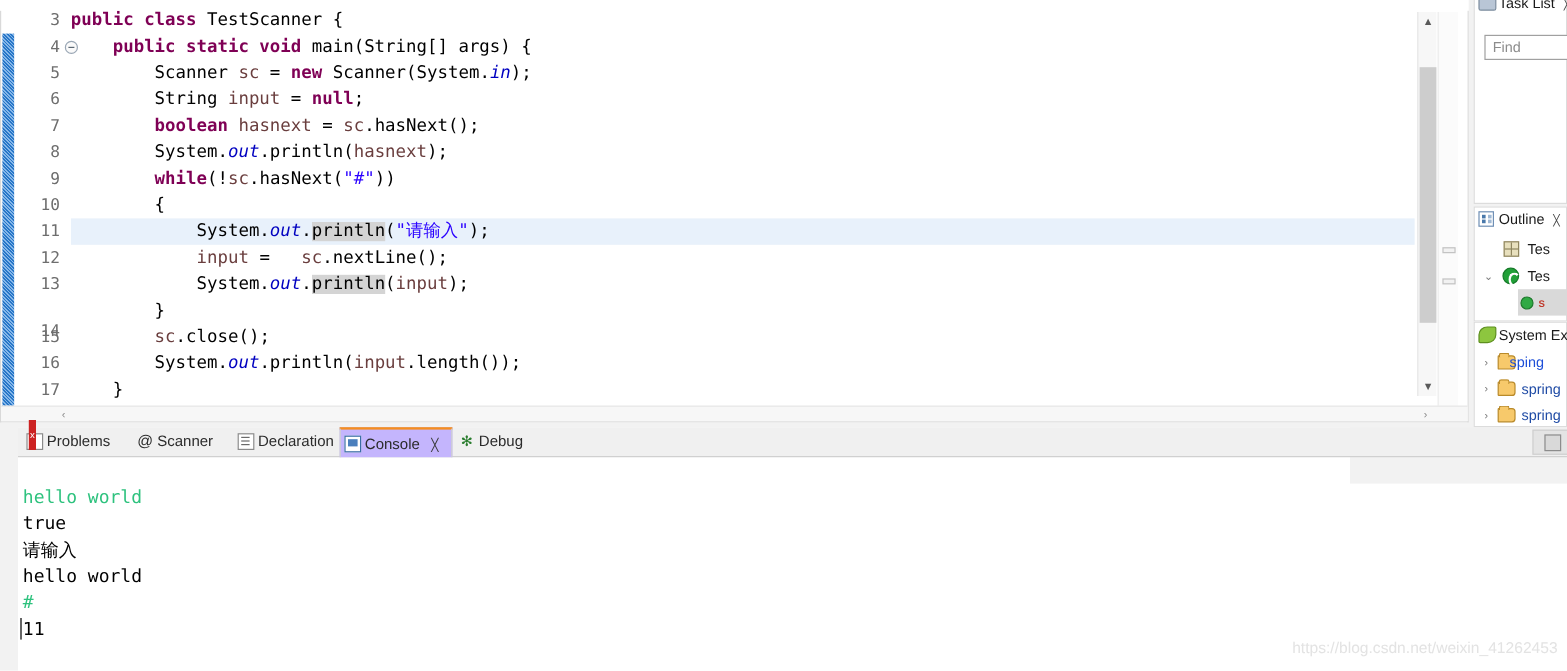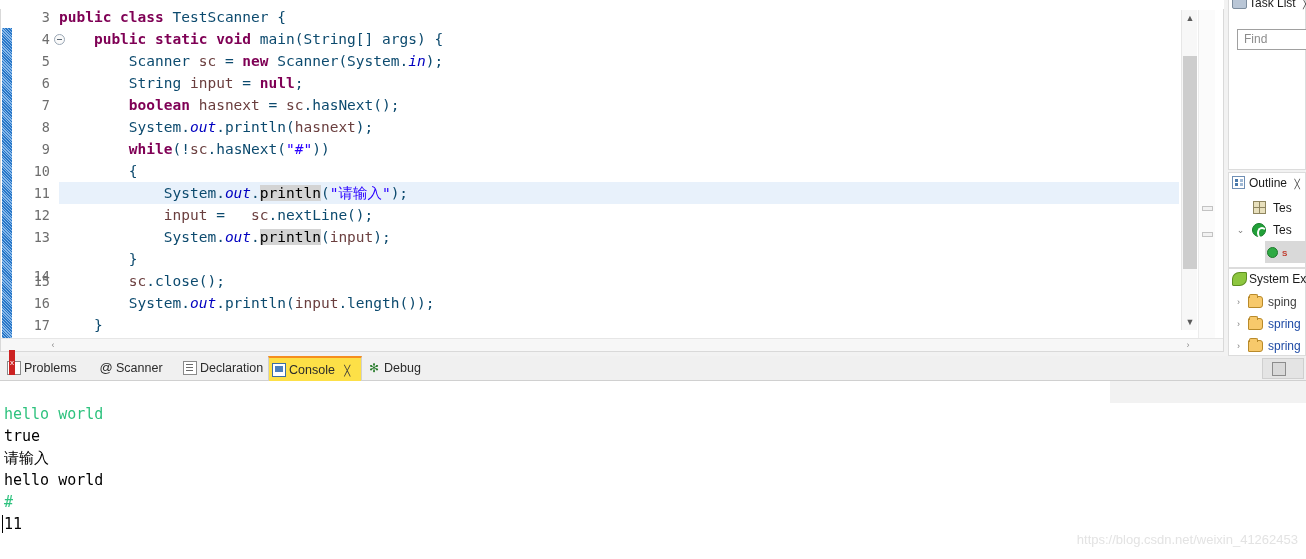--- a/index.html
+++ b/index.html
@@ -74,21 +74,21 @@
   
   #code {
     position: absolute; left: 58px; top: 0; width: 1120px; height: 332px;
     font-family: "DejaVu Sans Mono", monospace; font-size: 14.5px;
     overflow: hidden; white-space: pre;
   }
   .cline { position: absolute; left: 0; height: 22px; line-height: 22px; white-space: pre; }
   .cline.hl { background: #e8f1fb; width: 1120px; }
 
   .kw  { color: #7f0055; font-weight: bold; }
-  .pl  { color: #0c4a6e; }
+  .pl  { color: #000000; }
   .var { color: #6a3e3e; }
   .sf  { color: #0000c0; font-weight: normal; font-style: italic; }
   .str { color: #2a00ff; }
   .occ { background: #d4d4d4; }
 
   
   #vscroll {
     position: absolute; right: 26px; top: 1px; width: 16px; height: 320px;
     background: #f7f7f7; border-left: 1px solid #e6e6e6;
   }
@@ -119,32 +119,32 @@
     position: absolute; left: 45px; top: 0; width: 14px; height: 13px;
     color: #8b8b8b; font-size: 9px; text-align: center; line-height: 13px;
   }
   #hscrollrow .sb-right {
     position: absolute; right: 28px; top: 0; width: 14px; height: 13px;
     color: #8b8b8b; font-size: 9px; text-align: center; line-height: 13px;
   }
 
   
   #bottom-panel {
-    position: absolute; left: 0; top: 356px; width: 1110px; height: 203px;
+    position: absolute; left: 15px; top: 356px; width: 1110px; height: 203px;
     background: #ffffff;
   }
   #console-tabbar {
     position: absolute; left: 0; top: 0; width: 1306px; height: 25px;
     background: #f0f0f0; border-bottom: 1px solid #d0d0d0;
   }
   .ctab {
     position: absolute; top: 0; height: 25px; line-height: 25px;
     font-size: 12.5px; color: #2b2b2b; white-space: nowrap; padding-left: 20px;
   }
-  .ctab.active { background: #fde047; border-top: 2px solid #f58e1f;
+  .ctab.active { background: #c4b5fd; border-top: 2px solid #f58e1f;
                  border-left: 1px solid #d0d0d0; border-right: 1px solid #d0d0d0; }
   .ctab .ctclose { margin-left: 6px; font-size: 10px; color: #3a3a3a; }
   #ctab0 { left: 4px; }
   #ctab1 { left: 96px; }
   #ctab2 { left: 180px; }
   #ctab3 { left: 268px; width: 94px; }
   #ctab4 { left: 364px; }
 
   .ctabicon { position: absolute; left: 3px; top: 5px; width: 14px; height: 14px; }
 
@@ -343,21 +343,21 @@
 
     <div class="rv" id="rv-spring">
       <div class="rv-head">
         <span class="ic-spring" style="left:3px"></span>
         <span>System Ex</span>
       </div>
 
       <div class="tree-row" style="top:22px">
         <span class="tw" style="left:4px">›</span>
         <span class="ic-folder" style="left:19px"></span>
-        <span style="position:absolute;left:39px;color:#404040">sping</span>
+        <span style="position:absolute;left:29px;color:#1d4ed8">sping</span>
       </div>
       <div class="tree-row" style="top:44px">
         <span class="tw" style="left:4px">›</span>
         <span class="ic-folder" style="left:19px"></span>
         <span style="position:absolute;left:39px;color:#1f4ba5">spring</span>
       </div>
       <div class="tree-row" style="top:66px">
         <span class="tw" style="left:4px">›</span>
         <span class="ic-folder" style="left:19px"></span>
         <span style="position:absolute;left:39px;color:#1f4ba5">spring</span>

